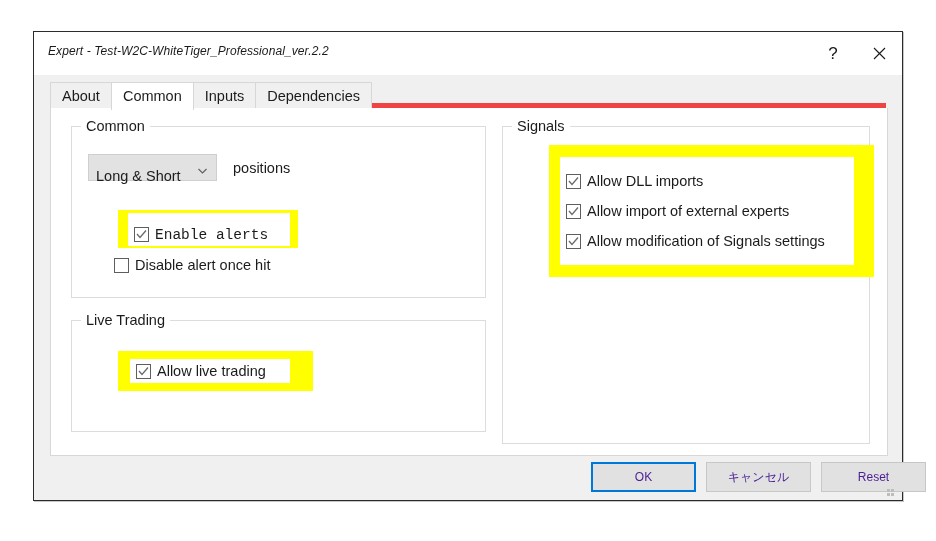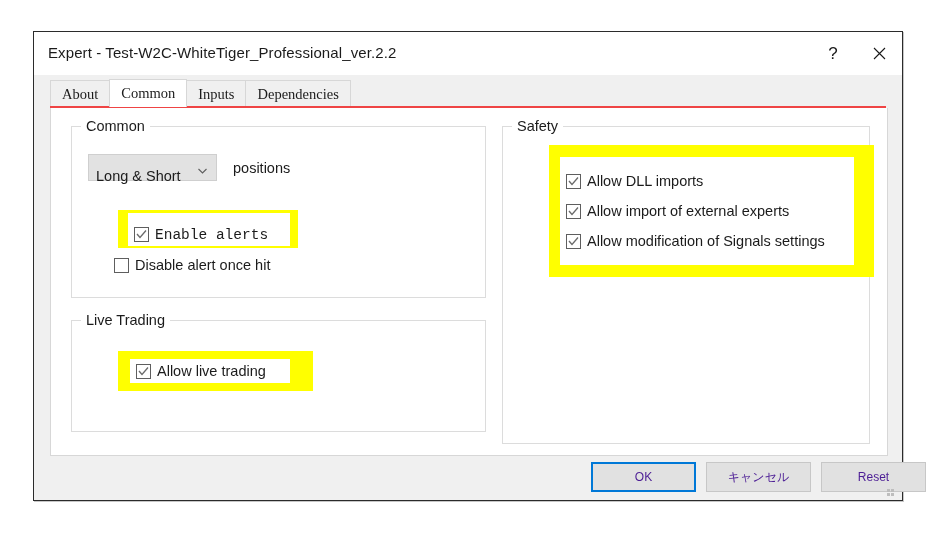--- a/index.html
+++ b/index.html
@@ -32,24 +32,25 @@
   .titlebar {
     position: relative;
     height: 43px;
     background: #ffffff;
     box-sizing: border-box;
   }
   .title-text {
     position: absolute;
     left: 14px;
     top: 12px;
-    font-size: 15px;
+    font-size: 12px;
     color: #1b1b1b;
     letter-spacing: 0.1px;
     white-space: nowrap;
+    font-style: italic;
   }
   .titlebar-buttons {
     position: absolute;
     right: 0;
     top: 0;
     height: 43px;
     display: flex;
     align-items: center;
   }
   .tb-btn {
@@ -69,24 +70,22 @@
   .tb-btn.close svg { display: block; }
 
   
   .tabstrip {
     position: absolute;
     left: 16px;
     top: 50px;
     right: 16px;
     height: 27px;
     display: flex;
-    align-items: flex-end;
-    border-bottom: 3px solid #ef4444;
-    box-sizing: border-box;
-    font-family: Liberation Serif, serif;
+    border-bottom: 6px solid #ef4444;
+    box-sizing: border-box;
   }
   .tab {
     height: 26px;
     line-height: 26px;
     padding: 0 11px;
     font-size: 14.5px;
     color: #1b1b1b;
     background: #f0f0f0;
     border: 1px solid #d7d7d7;
     border-bottom: none;
@@ -354,21 +353,21 @@
                 <path d="M1 5 L4 8.5 L10 1.5" stroke="#6b6b6b" stroke-width="1.3" fill="none"></path>
               </svg>
             </span>
             <span class="cblabel">Allow live trading</span>
           </div>
         </div>
       </div>
     </div>
 
     <div class="groupbox" id="gb-safety">
-      <div class="legend">Safety</div>
+      <div class="legend">Signals</div>
 
       <div class="hl" id="hl-safety">
         <div class="hl-inner">
           <div class="cbrow">
             <span class="cbbox">
               <svg width="11" height="11" viewBox="0 0 11 11" aria-hidden="true">
                 <path d="M1 5 L4 8.5 L10 1.5" stroke="#6b6b6b" stroke-width="1.3" fill="none"></path>
               </svg>
             </span>
             <span class="cblabel">Allow DLL imports</span>

